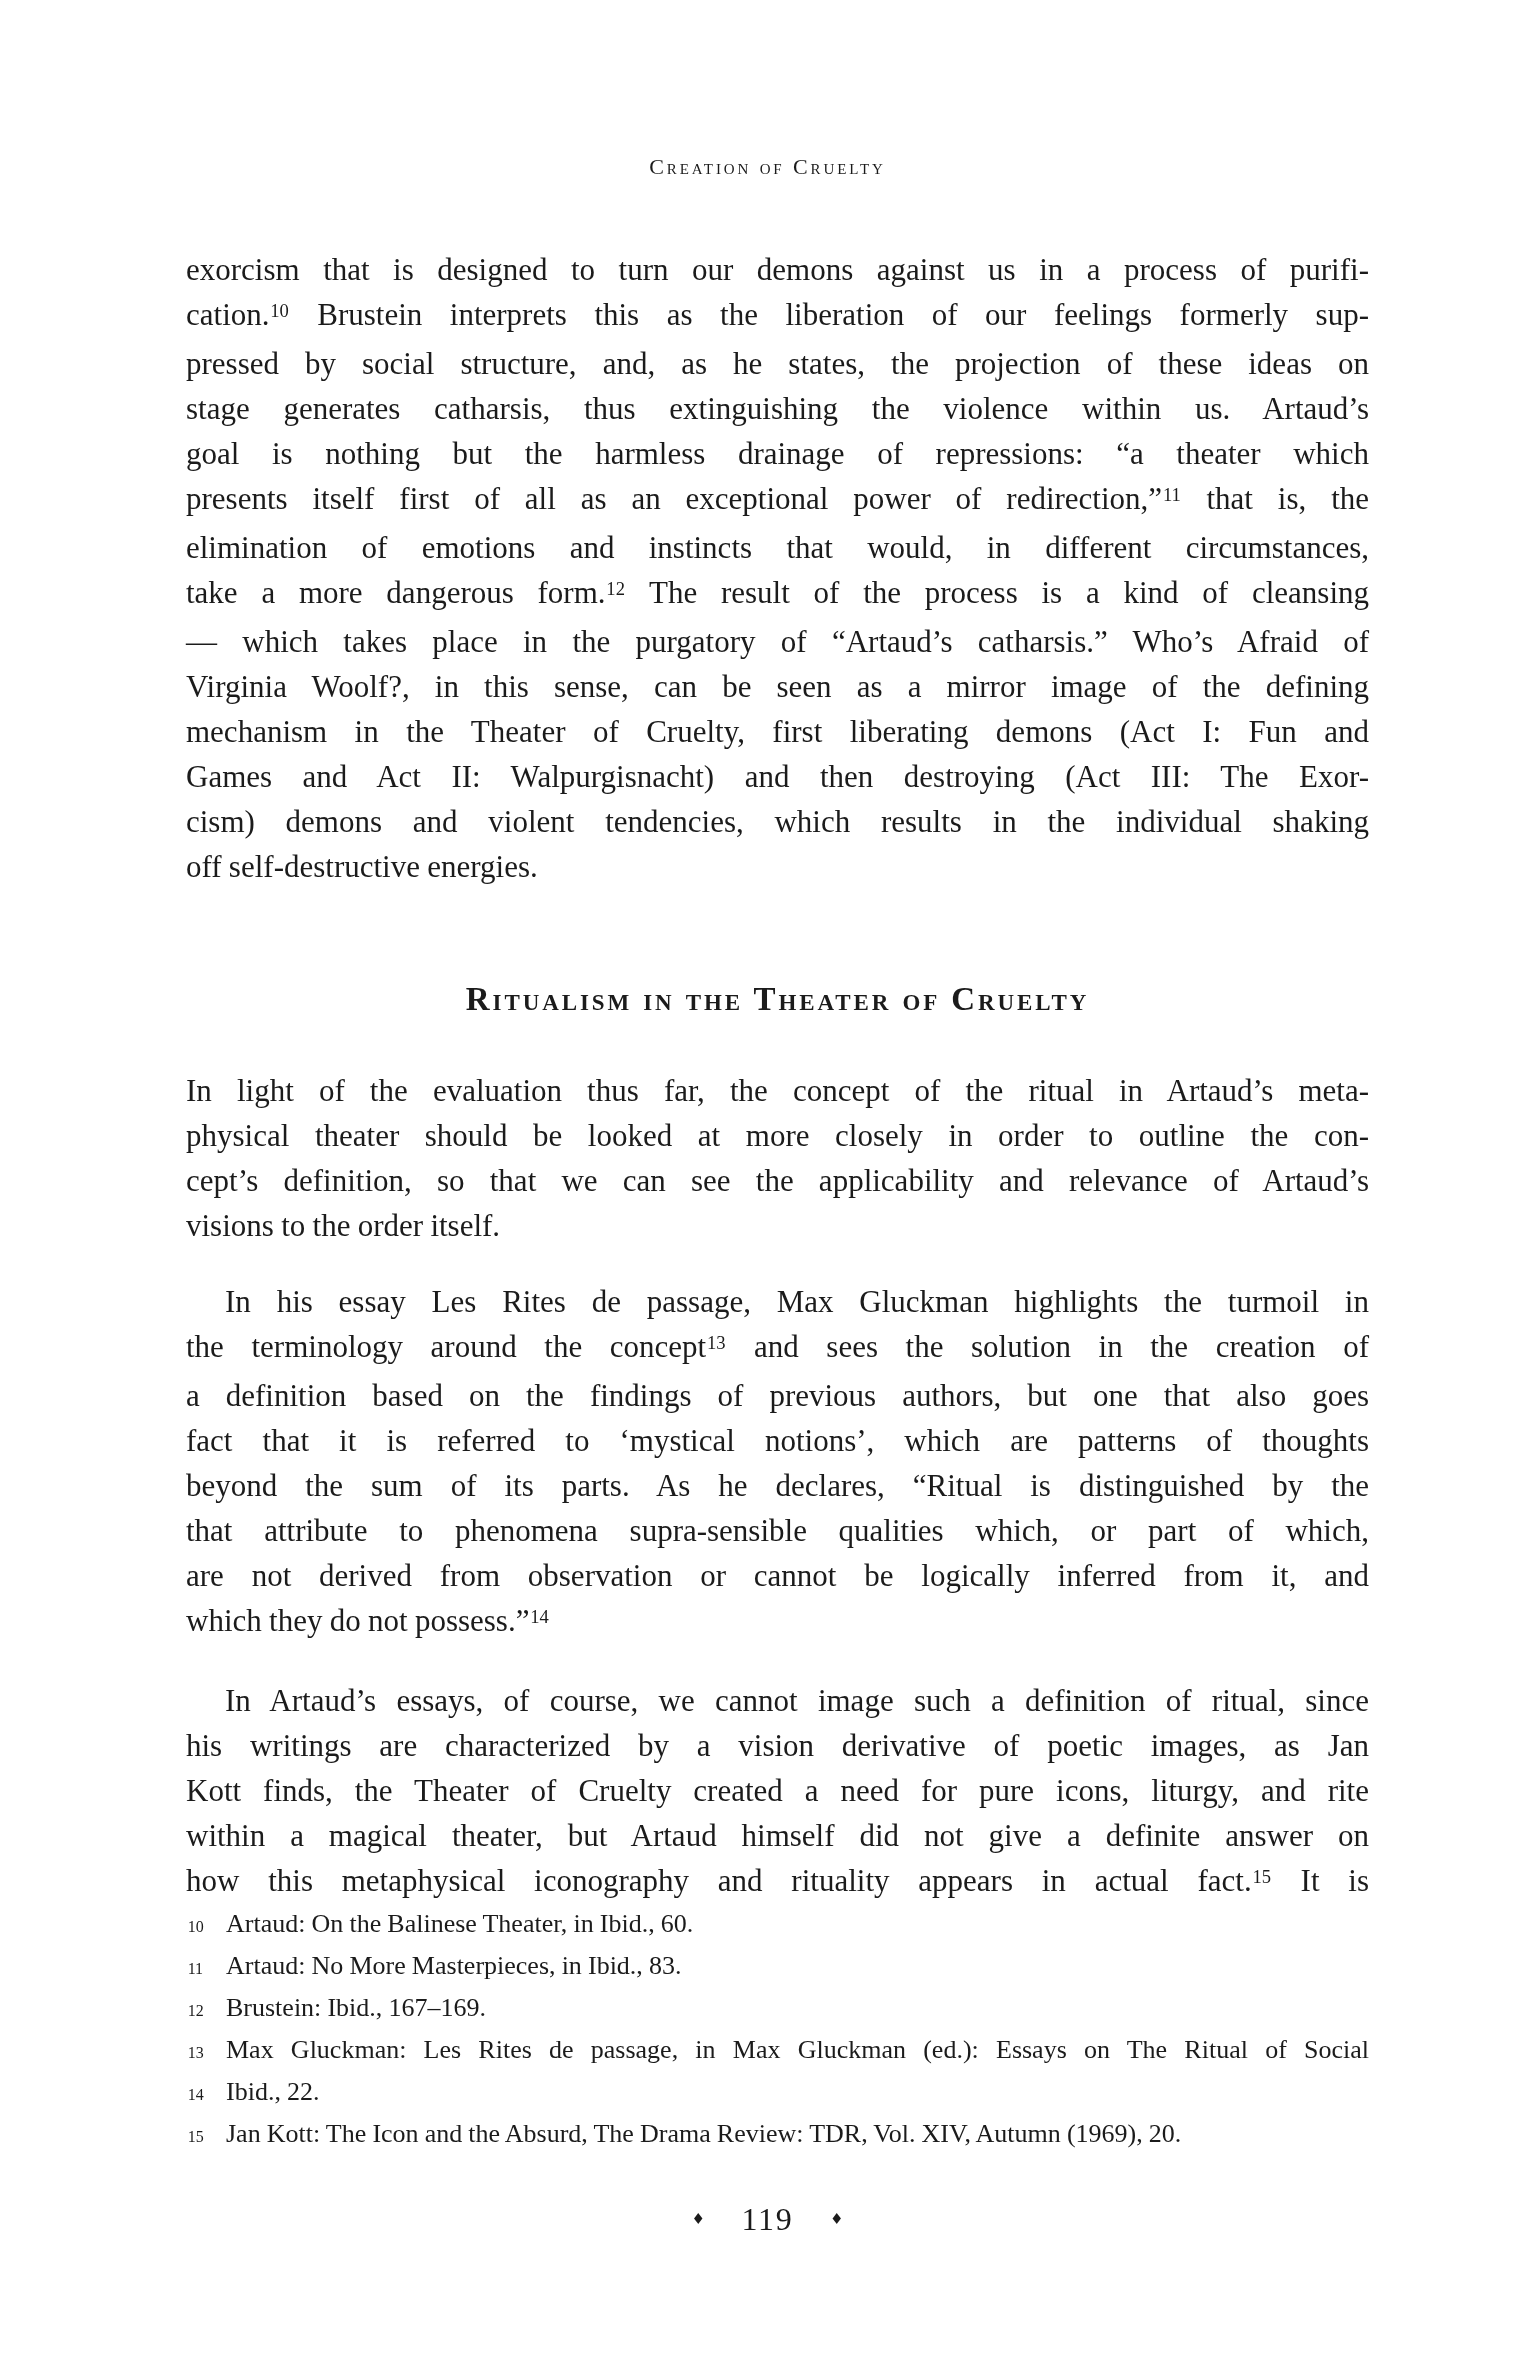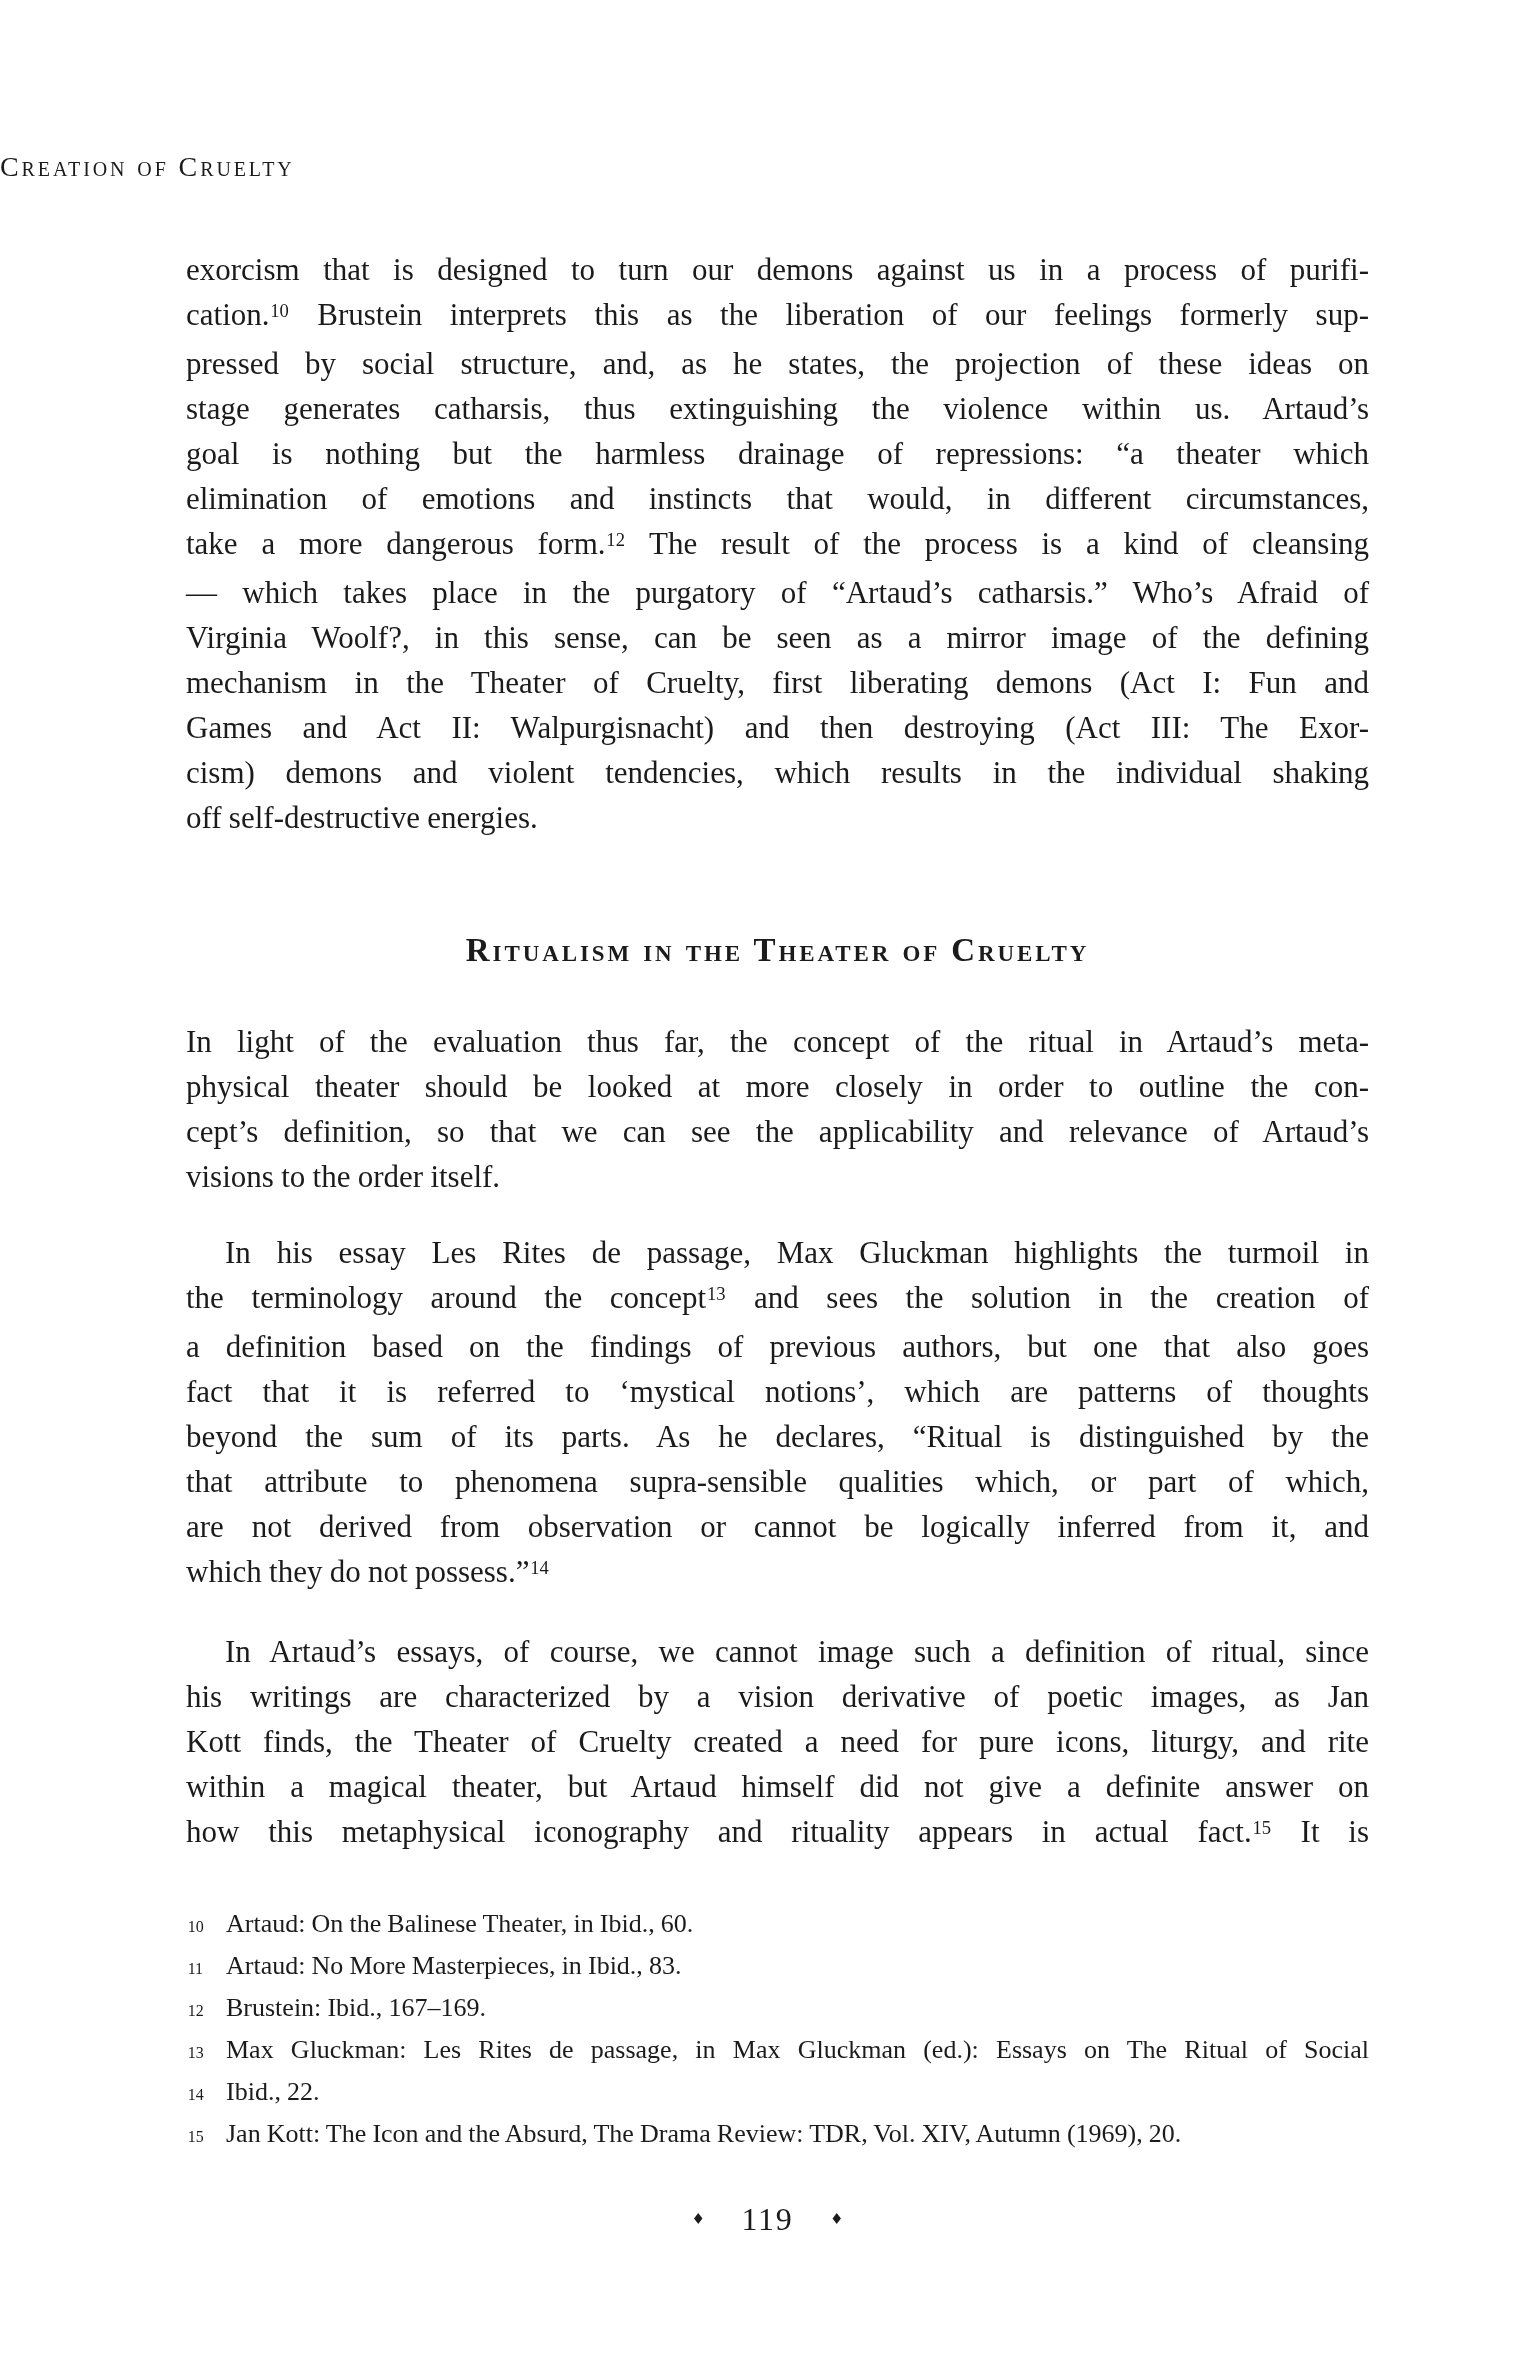--- a/index.html
+++ b/index.html
@@ -8,23 +8,23 @@
     width:1535px; height:2377px;
     margin:0 auto;
     background:#ffffff;
     color:#1b1b1b;
     font-family:"Liberation Serif","DejaVu Serif",serif;
     overflow:hidden;
   }
   
   .running-head {
     position:absolute; top:148px; left:0; width:1535px;
-    text-align:left;
+    text-align:center;
     font-variant:small-caps;
-    font-size:28px; letter-spacing:2.9px;
+    font-size:22px; letter-spacing:2.9px;
     line-height:37px;
     font-weight:400;
   }
   
   .textblock {
     position:absolute; left:186px; top:247px; width:1183px;
     font-size:31px; line-height:45px;
   }
   .para-group { display:block; }
   .para { display:block; }
@@ -84,20 +84,21 @@
   <div class="running-head">Creation of Cruelty</div>
 
   <main class="textblock">
     <section class="para-group">
         <div class="para">
           <div class="line"><span class="">exorcism that is designed to turn our demons against us in a process of purifi-</span></div>
           <div class="line"><span class="">cation.</span><span class="sup">10</span><span class=""> Brustein interprets this as the liberation of our feelings formerly sup-</span></div>
           <div class="line"><span class="">pressed by social structure, and, as he states, the projection of these ideas on</span></div>
           <div class="line"><span class="">stage generates catharsis, thus extinguishing the violence within us. Artaud’s</span></div>
           <div class="line"><span class="">goal is nothing but the harmless drainage of repressions: “a theater which</span></div>
+          <div class="line"><span class="">presents itself first of all as an exceptional power of redirection,”</span><span class="sup">11</span><span class=""> that is, the</span></div>
           <div class="line"><span class="">elimination of emotions and instincts that would, in different circumstances,</span></div>
           <div class="line"><span class="">take a more dangerous form.</span><span class="sup">12</span><span class=""> The result of the process is a kind of cleansing</span></div>
           <div class="line"><span class="">— which takes place in the purgatory of “Artaud’s catharsis.” </span><span class="it ">Who’s Afraid of</span></div>
           <div class="line"><span class="it ">Virginia Woolf?</span><span class="">, in this sense, can be seen as a mirror image of the defining</span></div>
           <div class="line"><span class="">mechanism in the Theater of Cruelty, first liberating demons (Act I: Fun and</span></div>
           <div class="line"><span class="">Games and Act II: Walpurgisnacht) and then destroying (Act III: The Exor-</span></div>
           <div class="line"><span class="">cism) demons and violent tendencies, which results in the individual shaking</span></div>
           <div class="line last"><span class="">off self-destructive energies.</span></div>
         </div>
       </section>

